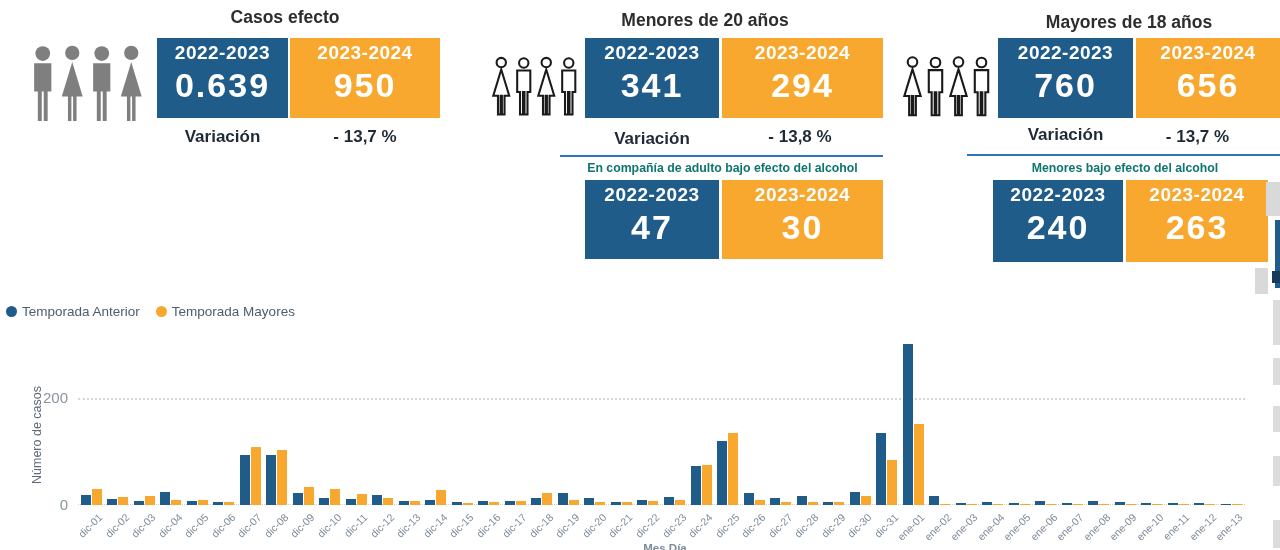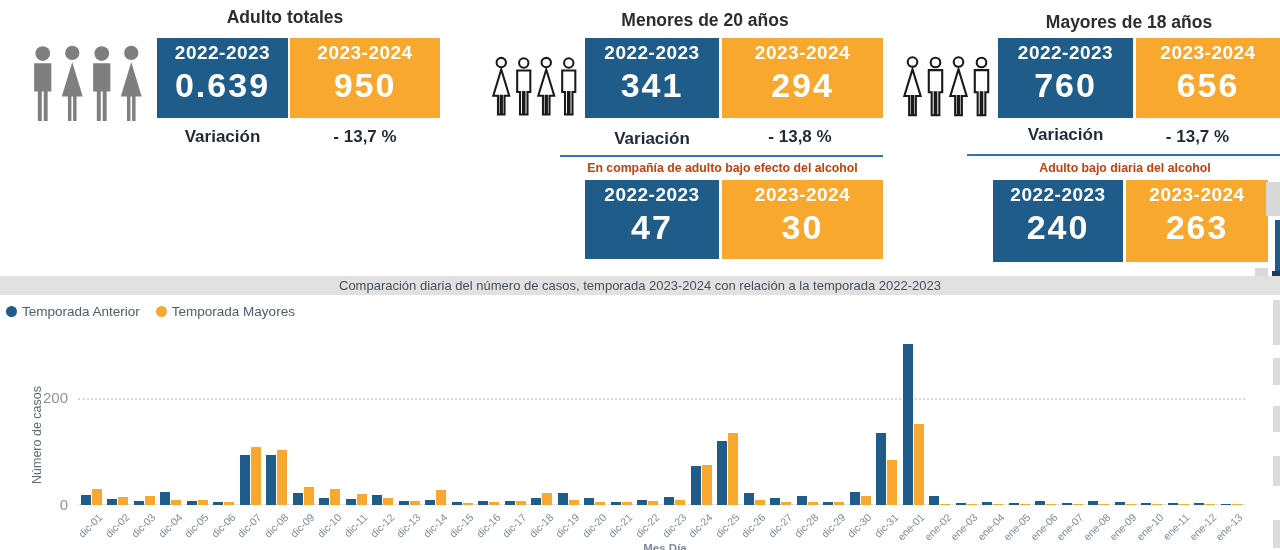--- a/index.html
+++ b/index.html
@@ -11,21 +11,21 @@
   .abs { position: absolute; }
   .gtitle { position: absolute; font-weight: bold; font-size: 17.5px; color: #2d2d2d; text-align: center; }
   .card { position: absolute; color: #fff; text-align: center; }
   .card.blue { background: #1F5C8A; }
   .card.orange { background: #F8A82F; }
   .chdr { font-weight: bold; font-size: 19px; padding-top: 4px; letter-spacing: 0.5px; }
   .cval { font-weight: bold; font-size: 34px; letter-spacing: 2px; margin-top: 2px; }
   .vlabel { position: absolute; font-weight: bold; font-size: 17px; color: #1f2a36; text-align: center; }
   .vvalue { position: absolute; font-weight: bold; font-size: 17px; color: #1f2a36; text-align: center; }
   .underline { position: absolute; height: 2px; background: #2e75b6; }
-  .subtitle { position: absolute; font-weight: bold; font-size: 12.3px; color: #c2410c; text-align: center; }
+  .subtitle { position: absolute; font-weight: bold; font-size: 12.3px; color: #0f766e; text-align: center; }
   .band { position: absolute; left: 0; top: 276px; width: 1280px; height: 19px; background: #E1E1E1;
           text-align: center; font-size: 13px; color: #42505f; line-height: 19px; }
   .legend { position: absolute; left: 6px; top: 304px; display: flex; gap: 16px; align-items: center; }
   .legend-item { display: flex; align-items: center; gap: 5px; font-size: 13.5px; color: #4d5d6d; }
   .legend-dot { width: 11px; height: 11px; border-radius: 50%; display: inline-block; }
   .chart { position: absolute; left: 0; top: 330px; width: 1280px; height: 220px; }
   .gridline { position: absolute; left: 78px; width: 1167px; border-top: 2px dotted #D8D8D8; z-index: 1; }
   .baseline { position: absolute; left: 78px; width: 1167px; border-top: 1.5px dotted #CFCFCF; z-index: 1; }
   .ytick { position: absolute; left: 28px; width: 40px; text-align: right; font-size: 15px; color: #8a959e; }
   .y-title { position: absolute; left: 30px; top: 170px; width: 130px; text-align: center;
@@ -36,21 +36,21 @@
              transform: rotate(-45deg); transform-origin: 100% 0; white-space: nowrap; }
   .x-title { position: absolute; top: 212px; left: 600px; width: 130px; text-align: center;
              font-weight: bold; font-size: 11.5px; color: #7d8b99; }
   .cutoff { position: absolute; }
 </style>
 </head>
 <body>
 
 <div class="page">
 
-  <div class="gtitle" style="left:160px;top:7px;width:250px">Adulto totales</div>
+  <div class="gtitle" style="left:160px;top:7px;width:250px">Casos efecto</div>
 
   <svg class="abs" style="left:28px;top:44px" width="118" height="78" viewBox="0 0 96 62" fill="#7f7f7f">
     <g>
         <circle cx="12" cy="7" r="6"></circle>
         <path d="M5 15 H19 V38 H16 V62 H12.8 V38 H11.2 V62 H8 V38 H5 Z"></path>
       </g>
     <g transform="translate(24,0)">
         <circle cx="12" cy="6.5" r="5.8"></circle>
         <path d="M12 14 L20.5 42 H15.5 V62 H12.7 V42 H11.3 V62 H8.5 V42 H3.5 Z"></path>
       </g>
@@ -143,42 +143,41 @@
     <div class="chdr">2022-2023</div>
     <div class="cval">760</div>
   </div>
   <div class="card orange" style="left:1136px;top:38px;width:144px;height:80px">
     <div class="chdr">2023-2024</div>
     <div class="cval">656</div>
   </div>
   <div class="vlabel" style="left:998px;top:125px;width:135px">Variación</div>
   <div class="vvalue" style="left:1135px;top:127px;width:125px">- 13,7 %</div>
   <div class="underline" style="left:967px;top:154px;width:313px"></div>
-  <div class="subtitle" style="left:985px;top:161px;width:280px">Adulto bajo diaria del alcohol</div>
+  <div class="subtitle" style="left:985px;top:161px;width:280px">Menores bajo efecto del alcohol</div>
 
   <div class="card blue" style="left:993px;top:180px;width:130px;height:82px">
     <div class="chdr">2022-2023</div>
     <div class="cval">240</div>
   </div>
   <div class="card orange" style="left:1126px;top:180px;width:142px;height:82px">
     <div class="chdr">2023-2024</div>
     <div class="cval">263</div>
   </div>
 
   <div class="cutoff" style="left:1266px;top:182px;width:14px;height:34px;background:#d9d9d9"></div>
   <div class="cutoff" style="left:1275px;top:220px;width:5px;height:68px;background:#1F5C8A"></div>
   <div class="cutoff" style="left:1255px;top:268px;width:13px;height:26px;background:#d9d9d9"></div>
   <div class="cutoff" style="left:1272px;top:271px;width:8px;height:12px;background:#1a3a5c"></div>
   <div class="cutoff" style="left:1273px;top:300px;width:7px;height:45px;background:#dcdcdc"></div>
   <div class="cutoff" style="left:1273px;top:358px;width:7px;height:27px;background:#dcdcdc"></div>
   <div class="cutoff" style="left:1273px;top:406px;width:7px;height:26px;background:#dcdcdc"></div>
   <div class="cutoff" style="left:1273px;top:456px;width:7px;height:30px;background:#dcdcdc"></div>
   <div class="cutoff" style="left:1273px;top:520px;width:7px;height:28px;background:#dcdcdc"></div>
 
-  <div class="band">Comparación diaria del número de casos, temporada 2023-2024 con relación a la temporada 2022-2023</div>
 
   <div class="legend">
     <div class="legend-item">
       <span class="legend-dot" style="background:#1F5C8A"></span>
       <span>Temporada Anterior</span>
     </div>
     <div class="legend-item">
       <span class="legend-dot" style="background:#F8A82F"></span>
       <span>Temporada Mayores</span>
     </div>

